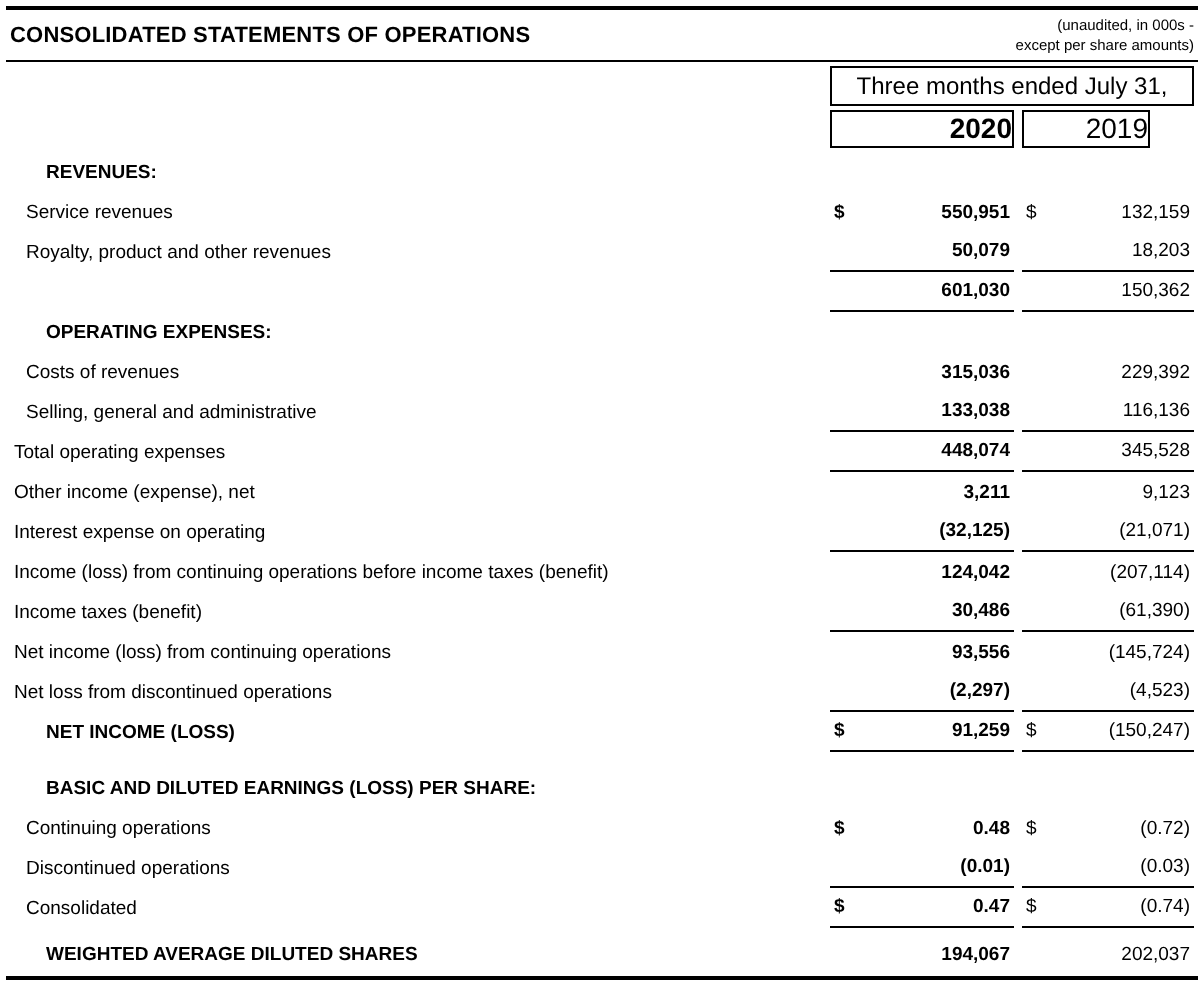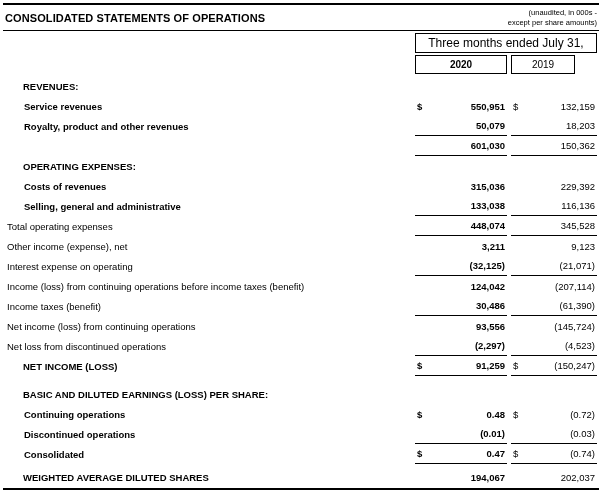--- a/index.html
+++ b/index.html
@@ -26,32 +26,32 @@
   .note { font-size: 7.5px; text-align: right; line-height: 1.25; }
   .header-area { position: absolute; top: 33px; left: 0; right: 0; height: 43px; }
   .period-box {
     position: absolute; left: 415px; top: 0; width: 182px; height: 20px;
     border: 1px solid #000; box-sizing: border-box;
     font-size: 12px; text-align: center; line-height: 18px;
   }
   .year-box {
     position: absolute; top: 22px; height: 19px;
     border: 1px solid #000; box-sizing: border-box;
-    font-size: 10px; text-align: center; line-height: 17px;
+    font-size: 14px; text-align: right; line-height: 17px;
   }
   .y2020 { left: 415px; width: 92px; font-weight: bold; }
   .y2019 { left: 511px; width: 64px; }
   #rows { position: absolute; top: 76px; left: 0; right: 0; }
   .row {
     display: flex; height: 20px; align-items: center;
     font-size: 9.5px;
   }
   .row.bold { font-weight: bold; padding-left: 16px; }
   .row .label { flex: 1; padding-left: 7px; white-space: nowrap; }
-  .row.indent .label { padding-left: 24px; font-weight: bold; }
+  .row.indent .label { padding-left: 13px; }
   .cell {
     position: relative; height: 19px; align-self: center;
     display: flex; align-items: center; justify-content: flex-end;
     box-sizing: border-box; padding-right: 2px;
   }
   .c2020 { width: 92px; font-weight: bold; }
   .c2019 { width: 86px; font-weight: normal; }
   .cell.rule { border-bottom: 1px solid #000; }
   .cell .dollar { position: absolute; left: 2px; }
   .colgap { width: 4px; height: 100%; }

